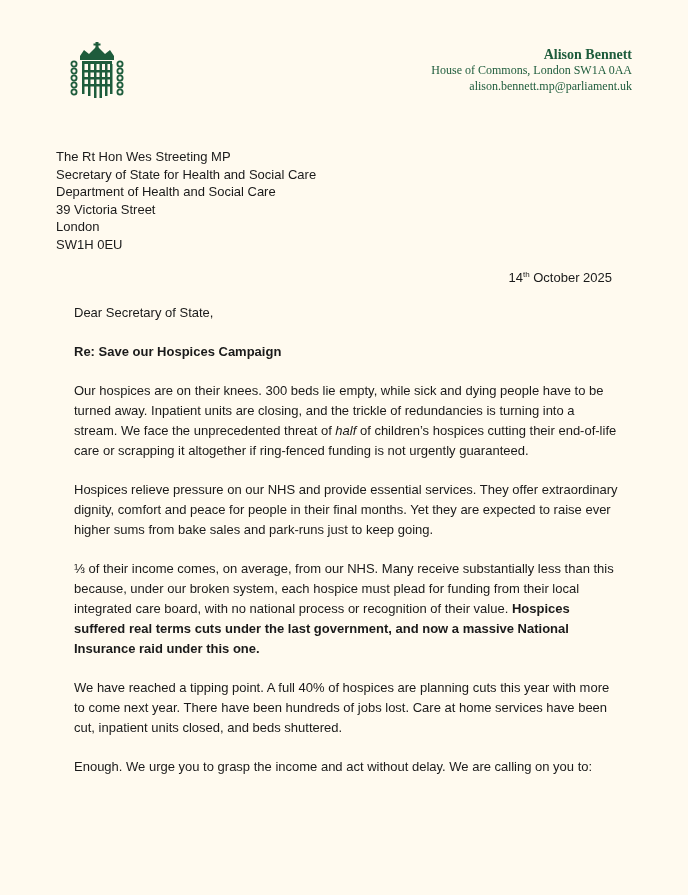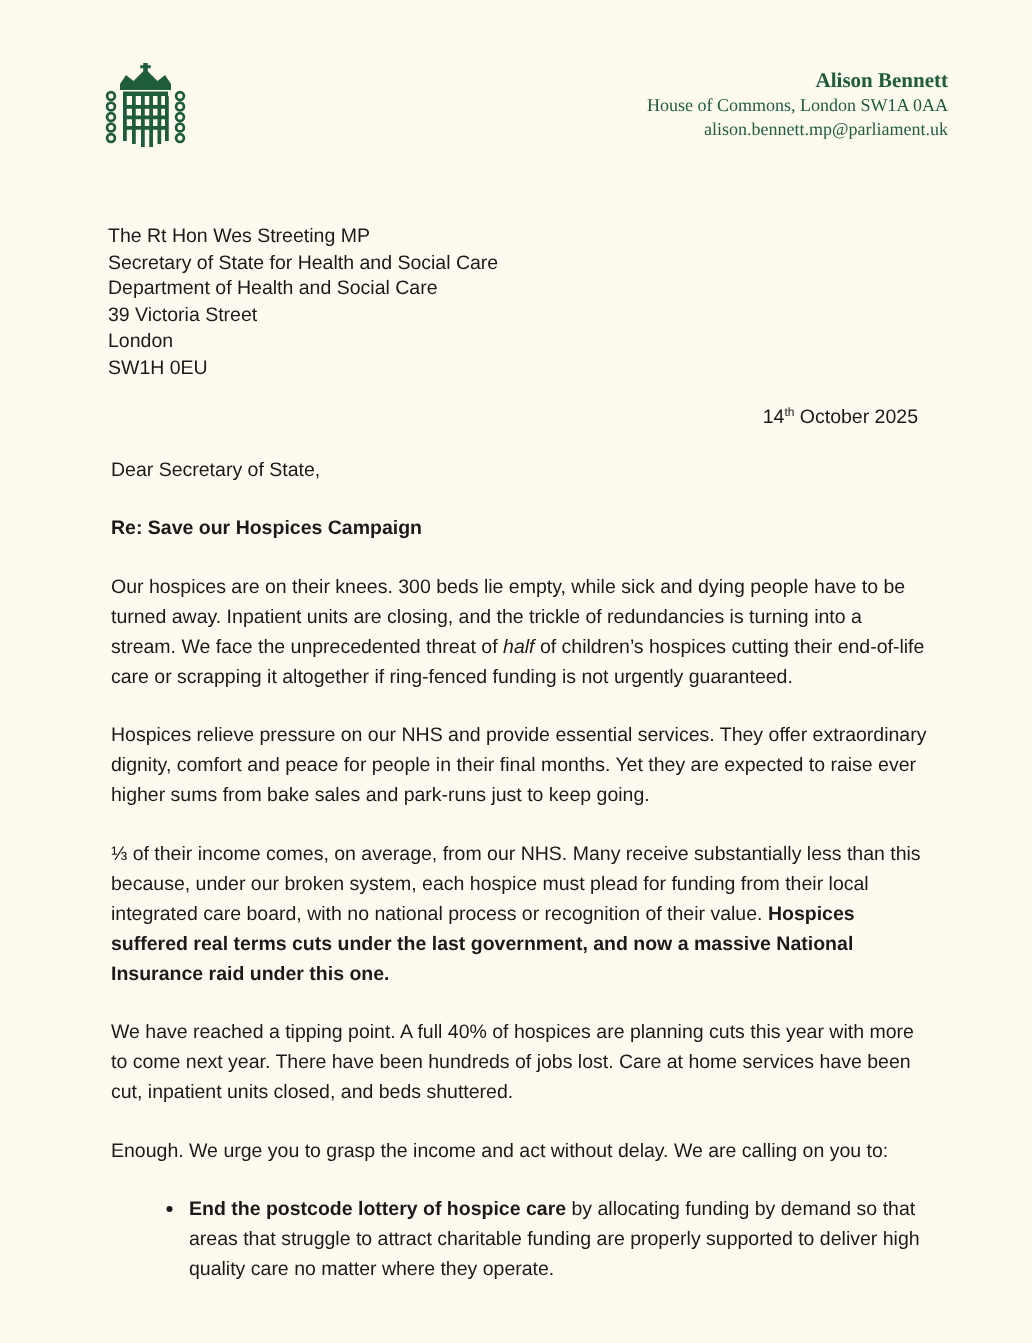--- a/index.html
+++ b/index.html
@@ -11,21 +11,21 @@
     position: relative;
   }
   .logo { position: absolute; left: 70px; top: 42px; width: 54px; height: 60px; }
   .header-right {
     position: absolute; right: 56px; top: 46px; text-align: right;
     font-family: Liberation Serif, serif;
     color: #1e5c3c;
   }
   .header-right .name { font-weight: bold; font-size: 14px; line-height: 17px; }
   .header-right .line { font-size: 12px; line-height: 15.5px; }
-  .addr { position: absolute; left: 72px; top: 148px; font-size: 13px; line-height: 17.5px; }
+  .addr { position: absolute; left: 56px; top: 148px; font-size: 13px; line-height: 17.5px; }
   .date { position: absolute; right: 76px; top: 270px; font-size: 13px; }
   .date sup { font-size: 8px; }
   .body { position: absolute; left: 74px; top: 303px; width: 545px; font-size: 13px; line-height: 20px; }
   .body p { margin: 0 0 19px 0; }
   .bold { font-weight: bold; }
   ul.asks { margin: 0; padding-left: 52px; }
   ul.asks li { padding-left: 0; }
 </style>
 </head>
 <body>
@@ -76,16 +76,13 @@
 <div class="date"><span>14</span><sup>th</sup><span> October 2025</span></div>
 
 <div class="body">
   <p>Dear Secretary of State,</p>
   <p class="bold">Re: Save our Hospices Campaign</p>
   <p><span>Our hospices are on their knees. 300 beds lie empty, while sick and dying people have to be turned away. Inpatient units are closing, and the trickle of redundancies is turning into a stream. We face the unprecedented threat of </span><em>half</em><span> of children’s hospices cutting their end-of-life care or scrapping it altogether if ring-fenced funding is not urgently guaranteed.</span></p>
   <p>Hospices relieve pressure on our NHS and provide essential services. They offer extraordinary dignity, comfort and peace for people in their final months. Yet they are expected to raise ever higher sums from bake sales and park-runs just to keep going.</p>
   <p><span>⅓ of their income comes, on average, from our NHS. Many receive substantially less than this because, under our broken system, each hospice must plead for funding from their local integrated care board, with no national process or recognition of their value. </span><span class="bold">Hospices suffered real terms cuts under the last government, and now a massive National Insurance raid under this one.</span></p>
   <p>We have reached a tipping point. A full 40% of hospices are planning cuts this year with more to come next year. There have been hundreds of jobs lost. Care at home services have been cut, inpatient units closed, and beds shuttered.</p>
   <p>Enough. We urge you to grasp the income and act without delay. We are calling on you to:</p>
-  <ul class="asks">
-    <li><span class="bold">End the postcode lottery of hospice care</span><span> by allocating funding by demand so that areas that struggle to attract charitable funding are properly supported to deliver high quality care no matter where they operate.</span></li>
-  </ul>
 </div>
 
 </body></html>

